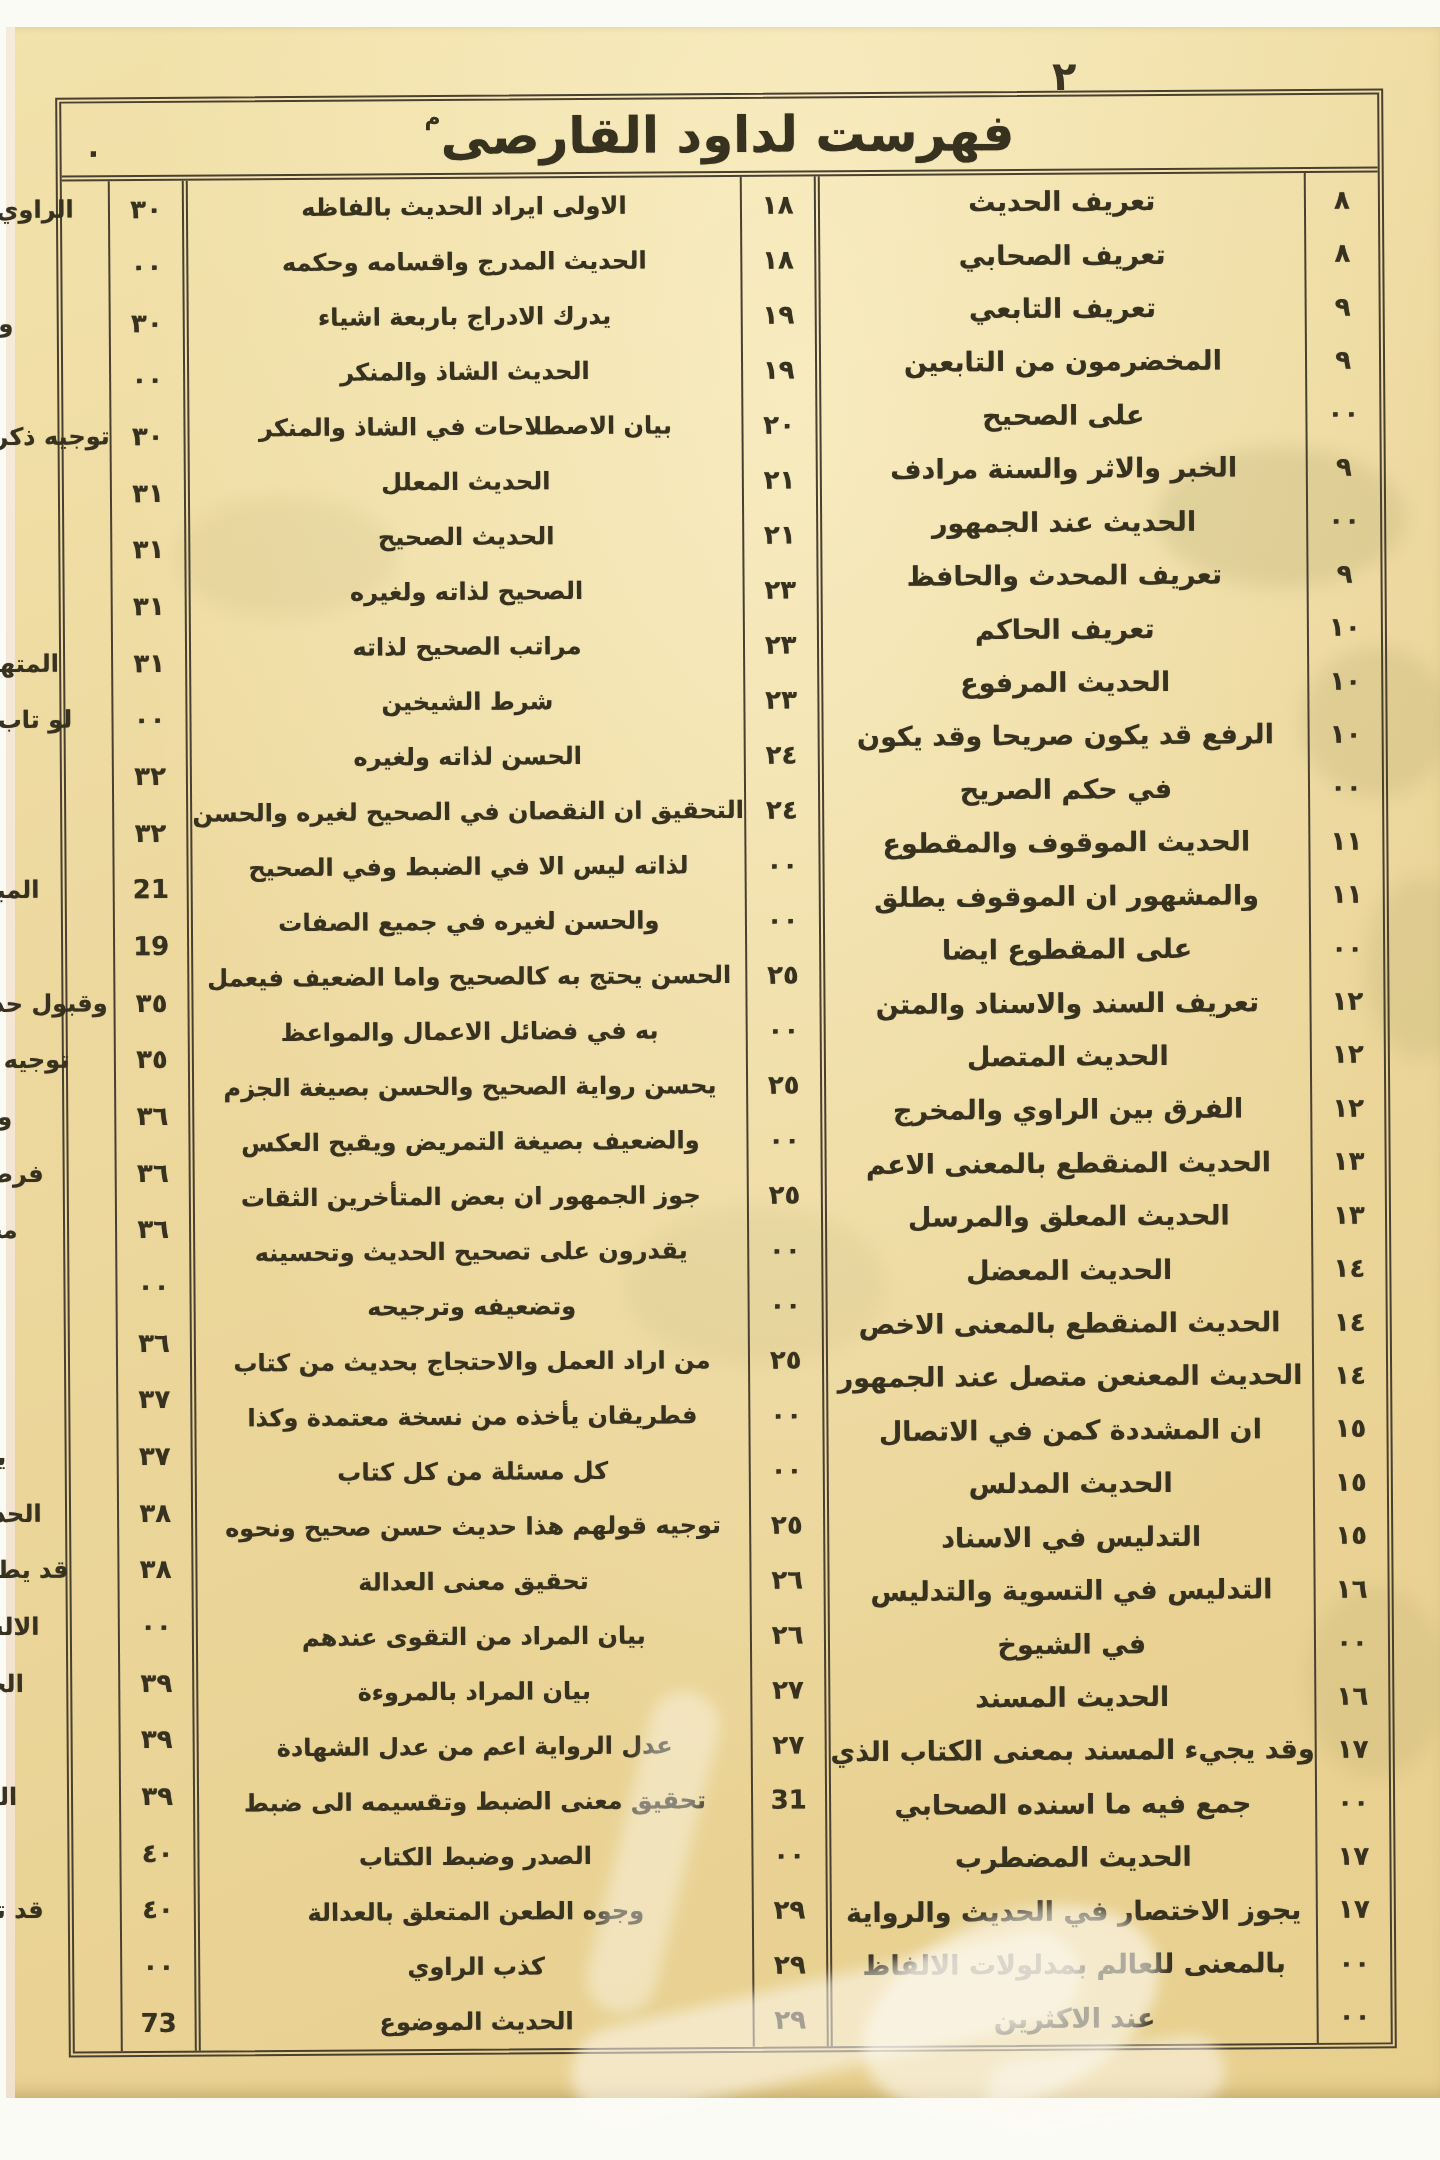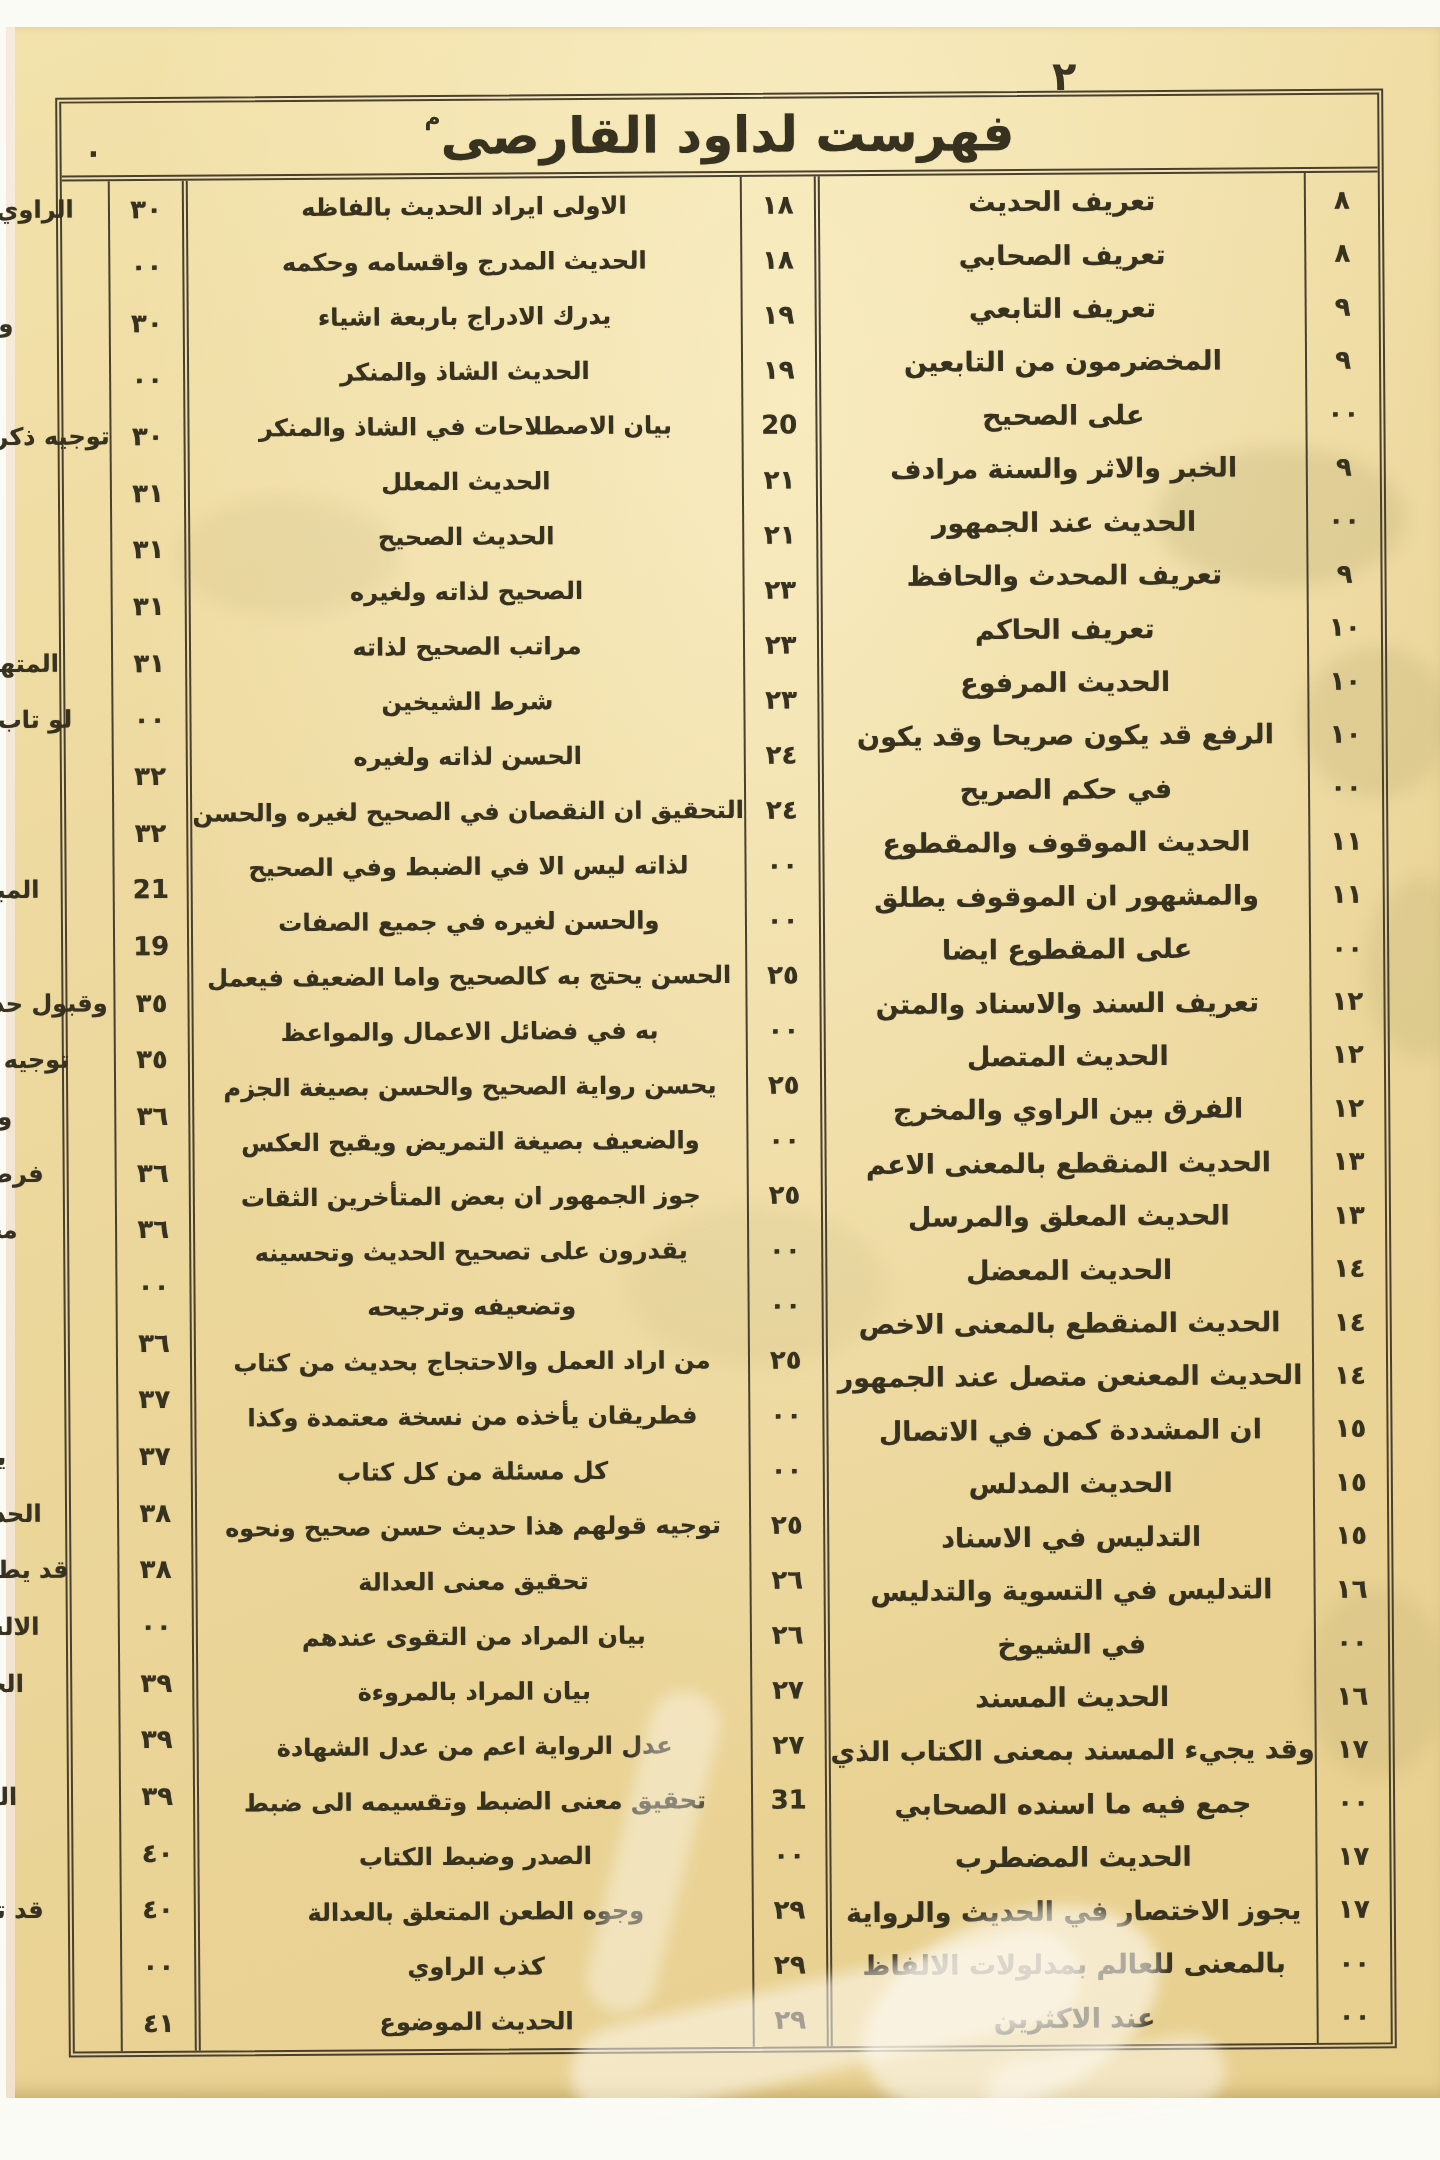--- a/index.html
+++ b/index.html
@@ -186,21 +186,21 @@
             <div class="entry">بالمعنى للعالم بمدلولات الالفاظ</div>
             <div class="entry">عند الاكثرين</div>
           </div>
       </section>
       <section class="pair pair-middle">
         <div class="numcol">
             <div class="pnum">١٨</div>
             <div class="pnum">١٨</div>
             <div class="pnum">١٩</div>
             <div class="pnum">١٩</div>
-            <div class="pnum">20</div>
+            <div class="pnum">٢٠</div>
             <div class="pnum">٢١</div>
             <div class="pnum">٢١</div>
             <div class="pnum">٢٣</div>
             <div class="pnum">٢٣</div>
             <div class="pnum">٢٣</div>
             <div class="pnum">٢٤</div>
             <div class="pnum">٢٤</div>
             <div class="pnum">٠٠</div>
             <div class="pnum">٠٠</div>
             <div class="pnum">٢٥</div>
@@ -288,21 +288,21 @@
             <div class="pnum">٣٧</div>
             <div class="pnum">٣٨</div>
             <div class="pnum">٣٨</div>
             <div class="pnum">٠٠</div>
             <div class="pnum">٣٩</div>
             <div class="pnum">٣٩</div>
             <div class="pnum">٣٩</div>
             <div class="pnum">٤٠</div>
             <div class="pnum">٤٠</div>
             <div class="pnum">٠٠</div>
-            <div class="pnum">٤١</div>
+            <div class="pnum">73</div>
           </div>
         <div class="textcol">
             <div class="entry">الراوي المتهم بالكذب في الحديث النبوي</div>
             <div class="entry">لا يقبل حديثه ابدا وان تاب</div>
             <div class="entry">وضع الحديث حرام وكذا روايته</div>
             <div class="entry">مع العلم به بلا بيان ومنعه</div>
             <div class="entry">توجيه ذكر بعض المفسرين الاحاديث الموضوعة</div>
             <div class="entry">بيان ما يعرف به الوضع</div>
             <div class="entry">اتهام الراوي بالكذب</div>
             <div class="entry">الحديث المتروك</div>

